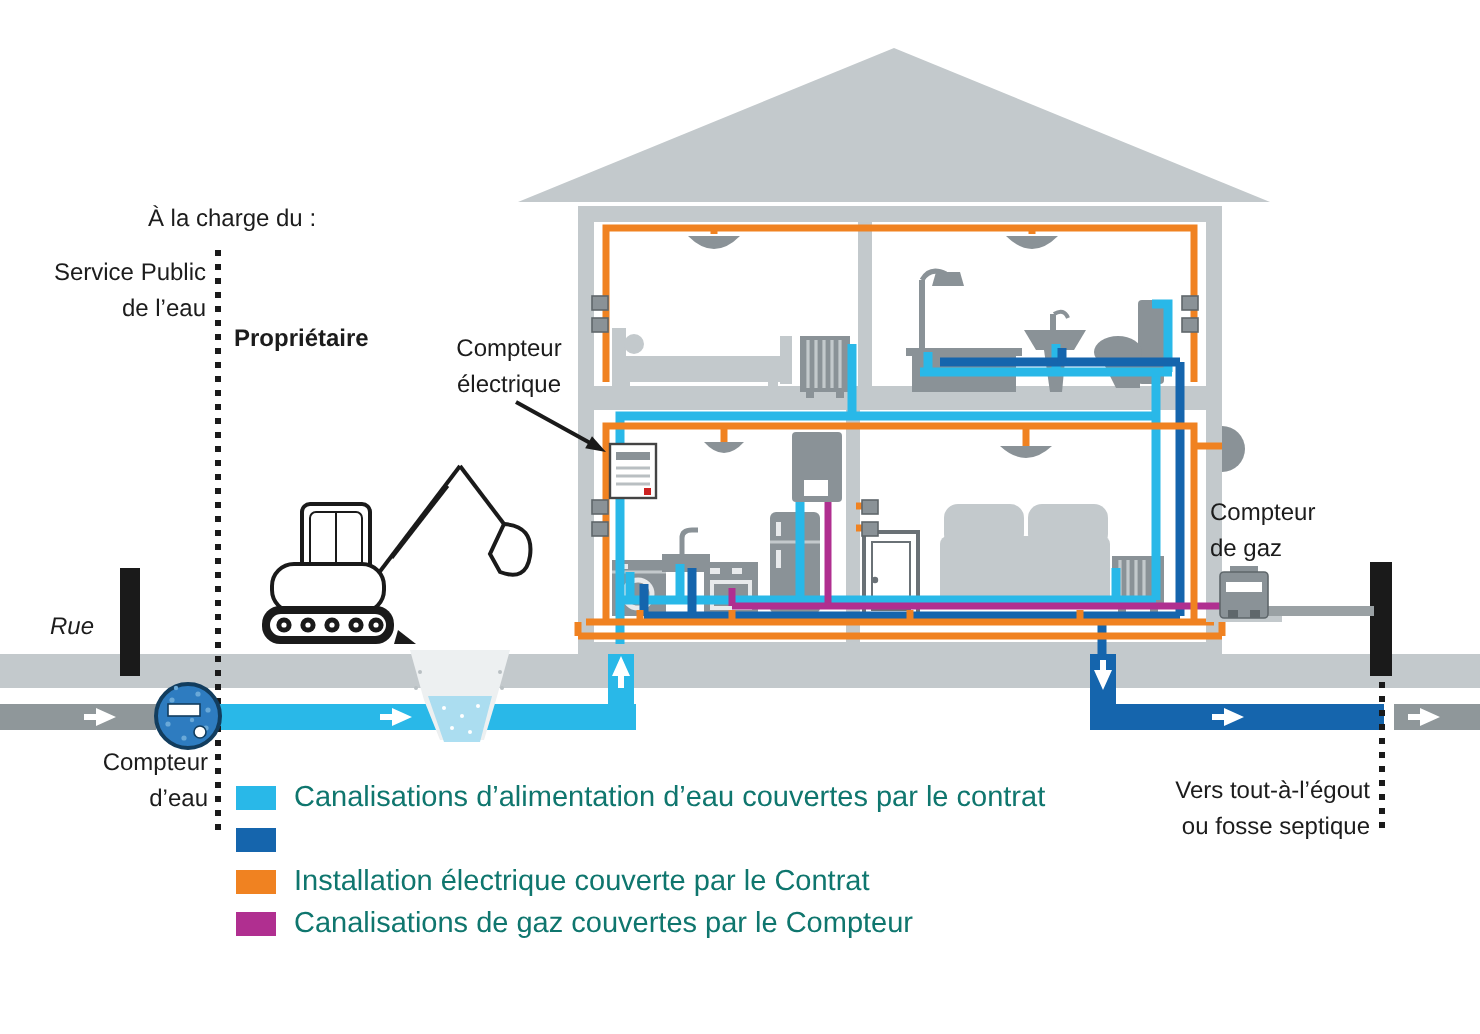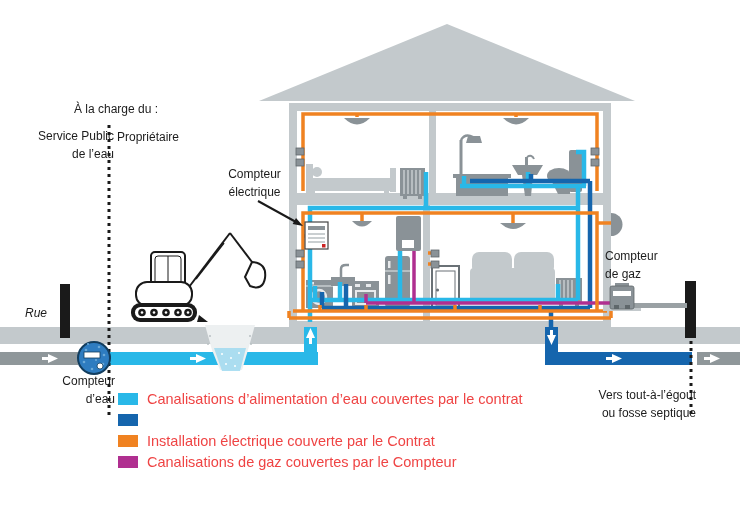--- a/index.html
+++ b/index.html
@@ -1,33 +1,33 @@
 <!DOCTYPE html>
 <html><head>
 <meta charset="utf-8">
 <style>
   html,body{margin:0;padding:0;background:#fff;}
   #stage{position:relative;width:740px;height:517px;background:#fff;overflow:hidden;
          font-family:"Liberation Sans",sans-serif;}
   .lbl{position:absolute;font-size:12px;line-height:17.5px;color:#1c1c1c;white-space:pre-line;}
-  .bold{font-weight:normal;}
-  .center{text-align:center;} .right{text-align:right;padding-left:11px;}
+  .bold{font-weight:bold;margin-top:32px;}
+  .center{text-align:center;} .right{text-align:right;}
   #scene{position:absolute;left:0;top:0;}
   
   .pipe{fill:none;stroke-linecap:butt;stroke-linejoin:miter;}
   .c-sup{stroke:#29b8e8;} .c-ev{stroke:#1565ad;} .c-el{stroke:#f08221;} .c-gas{stroke:#b02f90;}
   .w45{stroke-width:4.5;} .w35{stroke-width:3.5;}
   .f-lg{fill:#c3c9cc;} .f-dg{fill:#8a9297;} .f-sg{fill:#8f979a;}
   .f-sup{fill:#29b8e8;} .f-ev{fill:#1565ad;}
   .stripe{stroke:#c3c9cc;stroke-width:1.6;}
   .exc{fill:#fff;stroke:#1a1a1a;stroke-width:2;}
   #legend{position:absolute;left:118px;top:388px;}
   .leg-row{display:flex;align-items:center;height:21px;}
   .leg-row svg{margin-right:9px;flex:0 0 auto;}
-  .leg-row span{font-size:14.5px;color:#ef4444;}
+  .leg-row span{font-size:14.5px;color:#0f766e;}
 </style>
 </head>
 <body>
 
 <div id="stage">
 
   <svg id="scene" width="740" height="517" viewBox="0 0 740 517">
 
     <g>
       <rect x="0" y="327" width="740" height="17" class="f-lg"></rect>

